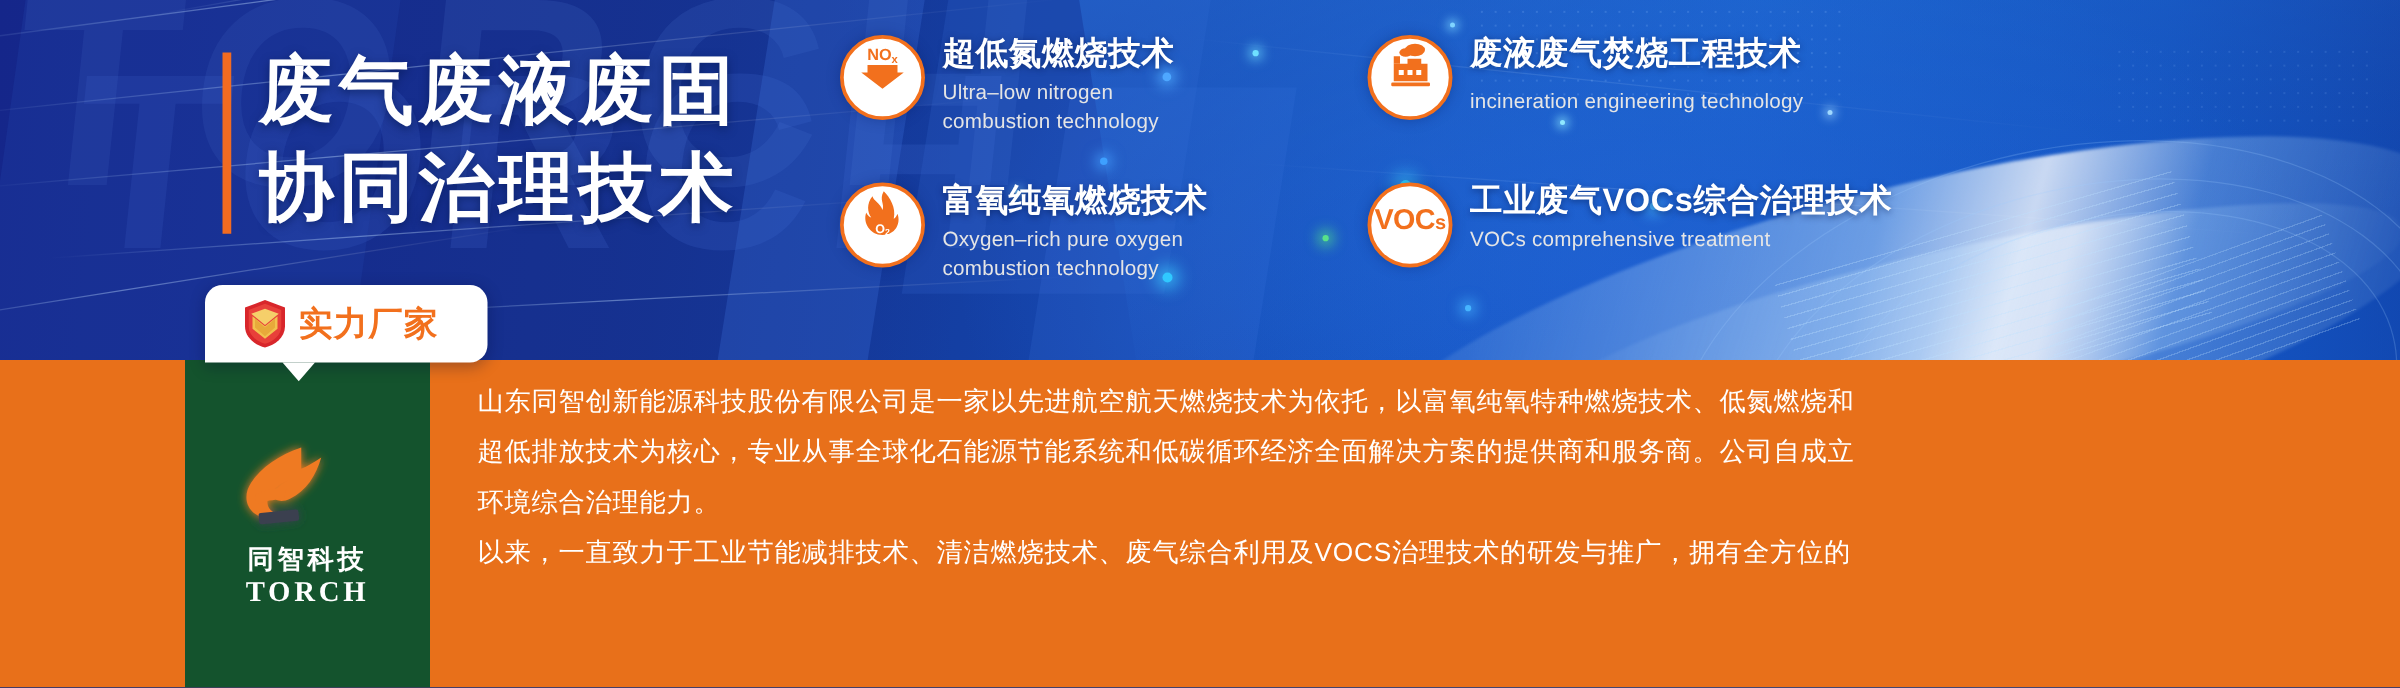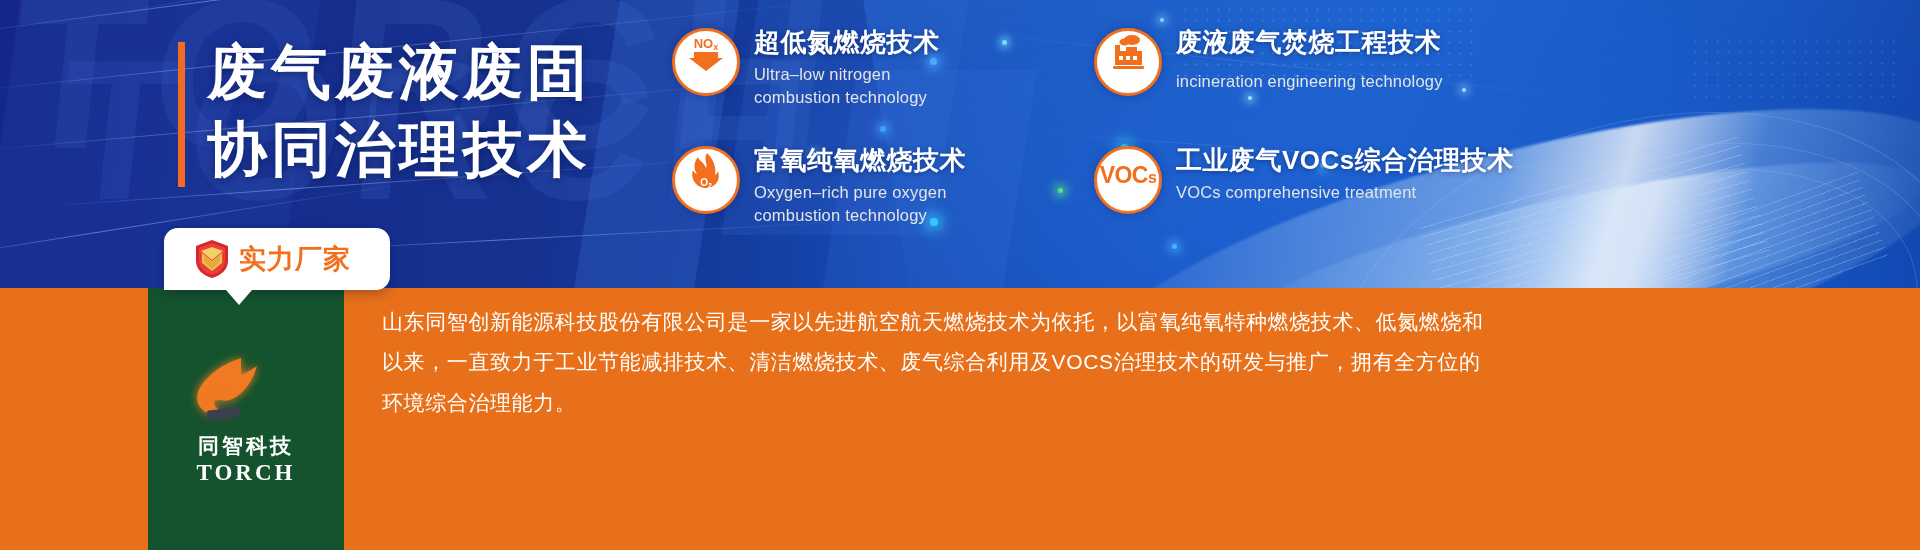--- a/index.html
+++ b/index.html
@@ -273,22 +273,23 @@
         <div class="f-cn">工业废气VOCs综合治理技术</div>
         <div class="f-en">VOCs comprehensive treatment</div>
       </div>
     </div>
   </div>
 
   <div class="orange-band"></div>
 
   <div class="desc">
     <p>山东同智创新能源科技股份有限公司是一家以先进航空航天燃烧技术为依托，以富氧纯氧特种燃烧技术、低氮燃烧和</p>
+    <p>超低排放技术为核心，专业从事全球化石能源节能系统和低碳循环经济全面解决方案的提供商和服务商。公司自成立</p>
+    <p>环境综合治理能力。</p>
     <p>以来，一直致力于工业节能减排技术、清洁燃烧技术、废气综合利用及VOCS治理技术的研发与推广，拥有全方位的</p>
-    <p>环境综合治理能力。</p>
   </div>
 
   <div class="navy-panel">
     <div class="logo-mark">
       <svg width="150" height="78" viewBox="0 0 150 78">
         <defs>
           <filter id="glow" x="-40%" y="-40%" width="180%" height="180%">
             <feGaussianBlur stdDeviation="4" result="b"></feGaussianBlur>
             <feMerge>
                 <feMergeNode in="b"></feMergeNode>

